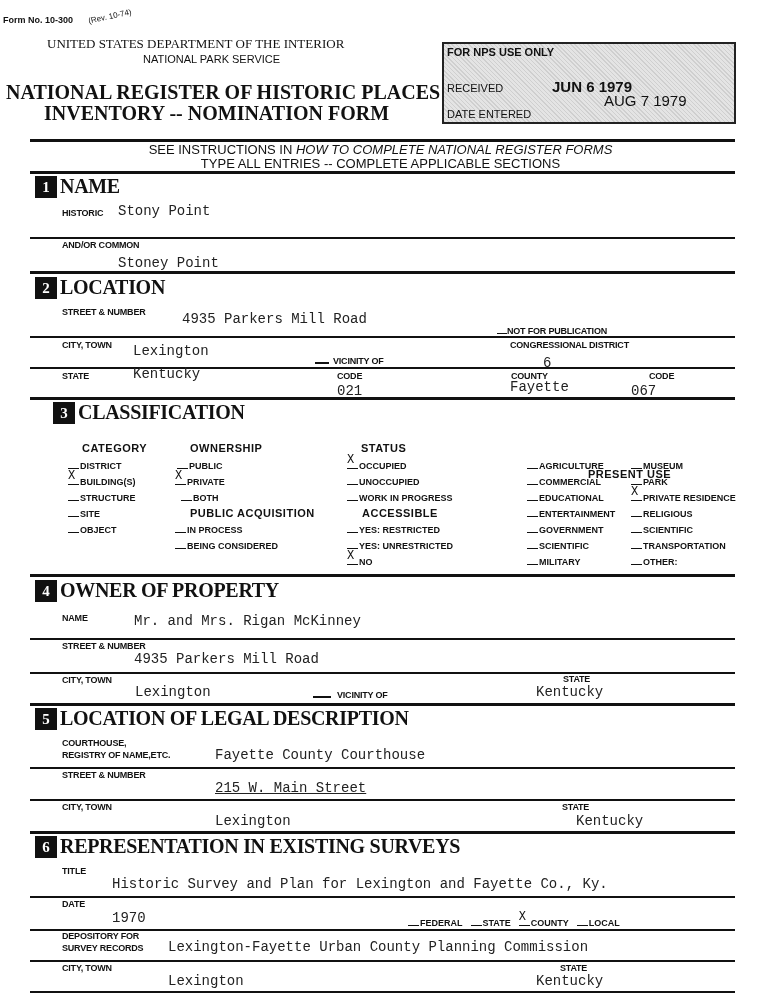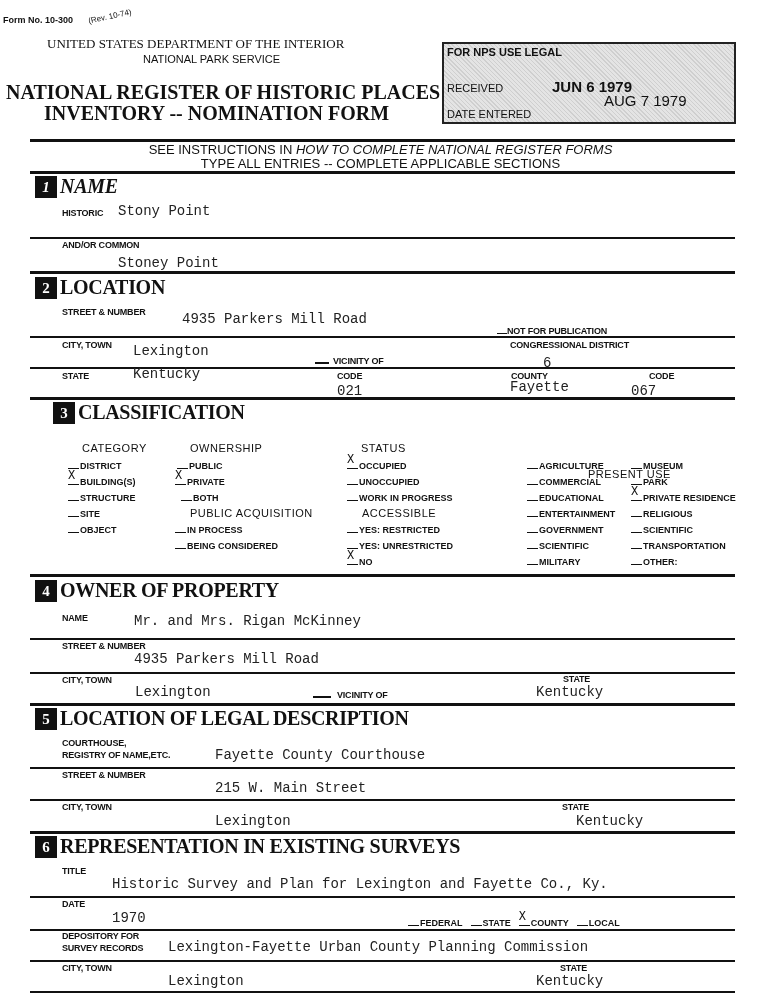--- a/index.html
+++ b/index.html
@@ -10,49 +10,49 @@
   .mono { font-family:"Liberation Mono", monospace; font-size:14px; color:#222; }
   .lbl { font-family:"Liberation Sans", sans-serif; font-size:9px; font-weight:bold; letter-spacing:-0.2px; }
   .rule { position:absolute; left:30px; width:705px; height:2px; background:#111; }
   .rule.thick { height:3px; }
   .sec-num { display:inline-block; background:#111; color:#fff; font-family:"Liberation Serif", serif;
              font-weight:bold; font-size:15px; width:22px; height:22px; line-height:22px; text-align:center; margin-right:3px; vertical-align:middle;}
   .sec-title { font-family:"Liberation Serif", serif; font-weight:bold; font-size:20px; vertical-align:middle; letter-spacing:-0.3px;}
   .nps { position:absolute; left:442px; top:42px; width:290px; height:78px; border:2px solid #222;
          background: repeating-linear-gradient(45deg,#cfcfcf 0 1px,#e4e4e4 1px 3px); }
   .nps .t { position:absolute; font-size:11px; font-weight:bold; }
-  .col-head { font-size:11px; font-weight:normal; letter-spacing:0.5px; }
+  .col-head { font-size:11px; font-weight:bold; letter-spacing:0.5px; }
   .opt { font-size:9px; font-weight:bold; }
   .opt .blank { display:inline-block; width:11px; border-bottom:1px solid #111; margin-right:1px; position:relative; height:8px; }
   .opt .blank.x::before { content:"X"; position:absolute; left:0; top:-7px; font-family:"Liberation Mono", monospace; font-size:12px; font-weight:normal; }
 </style>
 </head>
 <body>
 
 <div class="abs" style="left:3px;top:15px;font-size:9px;font-weight:bold;">Form No. 10-300</div>
 <div class="abs" style="left:88px;top:12px;font-size:8px;transform:rotate(-12deg);">(Rev. 10-74)</div>
 <div class="abs serif" style="left:47px;top:36px;font-size:13px;">UNITED STATES DEPARTMENT OF THE INTERIOR</div>
 <div class="abs" style="left:143px;top:53px;font-size:11px;">NATIONAL PARK SERVICE</div>
 <div class="abs serif" style="left:6px;top:81px;font-size:20px;font-weight:bold;">NATIONAL REGISTER OF HISTORIC PLACES</div>
 <div class="abs serif" style="left:44px;top:102px;font-size:20px;font-weight:bold;">INVENTORY -- NOMINATION FORM</div>
 
 <div class="nps">
-  <div class="t" style="left:3px;top:2px;">FOR NPS USE LEGAL</div>
+  <div class="t" style="left:3px;top:2px;">FOR NPS USE ONLY</div>
   <div class="t" style="left:3px;top:38px;font-weight:normal;">RECEIVED</div>
   <div class="t" style="left:108px;top:34px;font-size:15px;font-family:'Liberation Sans Narrow','Liberation Sans',sans-serif;">JUN 6  1979</div>
   <div class="t" style="left:3px;top:64px;font-weight:normal;">DATE ENTERED</div>
   <div class="t" style="left:160px;top:48px;font-size:15px;font-weight:normal;">AUG   7 1979</div>
 </div>
 
 <div class="rule thick" style="top:139px;"></div>
 <div class="abs" style="left:0;width:761px;top:142px;text-align:center;font-size:13px;"><span>SEE INSTRUCTIONS IN </span><i>HOW TO COMPLETE NATIONAL REGISTER FORMS</i></div>
 <div class="abs" style="left:0;width:761px;top:156px;text-align:center;font-size:13px;">TYPE ALL ENTRIES -- COMPLETE APPLICABLE SECTIONS</div>
 <div class="rule thick" style="top:171px;"></div>
 
-<div class="abs" style="left:35px;top:175px;font-style:italic;"><span class="sec-num">1</span><span class="sec-title">NAME</span></div>
+<div class="abs" style="left:35px;top:175px;"><span class="sec-num">1</span><span class="sec-title">NAME</span></div>
 <div class="abs lbl" style="left:62px;top:208px;">HISTORIC</div>
 <div class="abs mono" style="left:118px;top:203px;">Stony Point</div>
 <div class="rule" style="top:237px;"></div>
 <div class="abs lbl" style="left:62px;top:240px;">AND/OR COMMON</div>
 <div class="abs mono" style="left:118px;top:255px;">Stoney Point</div>
 <div class="rule thick" style="top:271px;"></div>
 
 <div class="abs" style="left:35px;top:276px;"><span class="sec-num">2</span><span class="sec-title">LOCATION</span></div>
 <div class="abs lbl" style="left:62px;top:307px;">STREET &amp; NUMBER</div>
 <div class="abs mono" style="left:182px;top:311px;">4935 Parkers Mill Road</div>
@@ -144,21 +144,21 @@
 <div class="abs lbl" style="left:563px;top:674px;">STATE</div>
 <div class="abs mono" style="left:536px;top:684px;">Kentucky</div>
 <div class="rule thick" style="top:703px;"></div>
 
 <div class="abs" style="left:35px;top:707px;"><span class="sec-num">5</span><span class="sec-title">LOCATION OF LEGAL DESCRIPTION</span></div>
 <div class="abs lbl" style="left:62px;top:738px;">COURTHOUSE,</div>
 <div class="abs lbl" style="left:62px;top:750px;">REGISTRY OF NAME,ETC.</div>
 <div class="abs mono" style="left:215px;top:747px;">Fayette County Courthouse</div>
 <div class="rule" style="top:767px;"></div>
 <div class="abs lbl" style="left:62px;top:770px;">STREET &amp; NUMBER</div>
-<div class="abs mono" style="left:215px;top:780px;">215 W. Main Street</div>
+<div class="abs mono" style="left:215px;top:780px;text-decoration:underline;">215 W. Main Street</div>
 <div class="rule" style="top:799px;"></div>
 <div class="abs lbl" style="left:62px;top:802px;">CITY, TOWN</div>
 <div class="abs mono" style="left:215px;top:813px;">Lexington</div>
 <div class="abs lbl" style="left:562px;top:802px;">STATE</div>
 <div class="abs mono" style="left:576px;top:813px;">Kentucky</div>
 <div class="rule thick" style="top:831px;"></div>
 
 <div class="abs" style="left:35px;top:835px;"><span class="sec-num">6</span><span class="sec-title">REPRESENTATION IN EXISTING SURVEYS</span></div>
 <div class="abs lbl" style="left:62px;top:866px;">TITLE</div>
 <div class="abs mono" style="left:112px;top:876px;">Historic Survey and Plan for Lexington and Fayette Co., Ky.</div>

